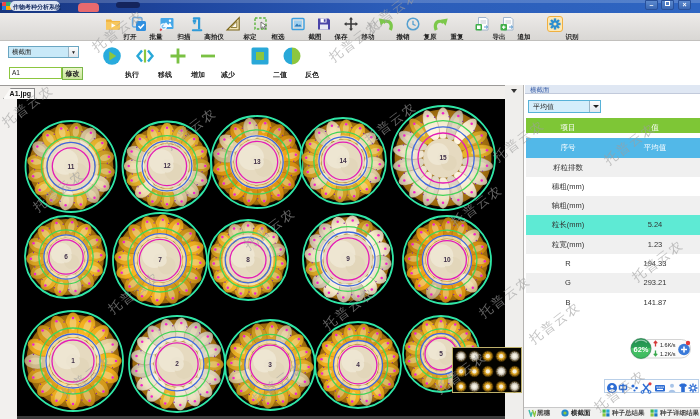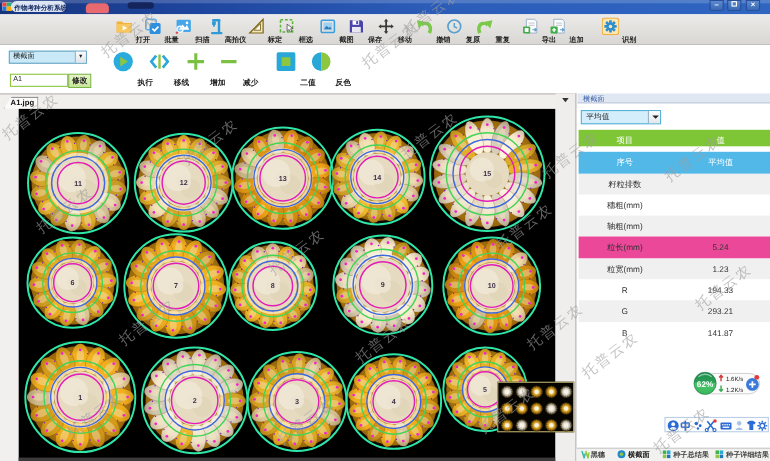--- a/index.html
+++ b/index.html
@@ -1432,21 +1432,21 @@
   </div>
 <div class="abs trow" style="top:157.5px;background:#f0f0f0">
     <span class="c1">籽粒排数</span>
   </div>
 <div class="abs trow" style="top:176.8px;background:#ffffff">
     <span class="c1">穗粗(mm)</span>
   </div>
 <div class="abs trow" style="top:196.10000000000002px;background:#f0f0f0">
     <span class="c1">轴粗(mm)</span>
   </div>
-<div class="abs trow" style="top:215.40000000000003px;background:#ec4899">
+<div class="abs trow" style="top:215.40000000000003px;background:#5eead4">
     <span class="c1">粒长(mm)</span>
     <span class="c2">5.24</span>
   </div>
 <div class="abs trow" style="top:234.70000000000005px;background:#f0f0f0">
     <span class="c1">粒宽(mm)</span>
     <span class="c2">1.23</span>
   </div>
 <div class="abs trow" style="top:254.00000000000006px;background:#ffffff">
     <span class="c1">R</span>
     <span class="c2">194.33</span>

